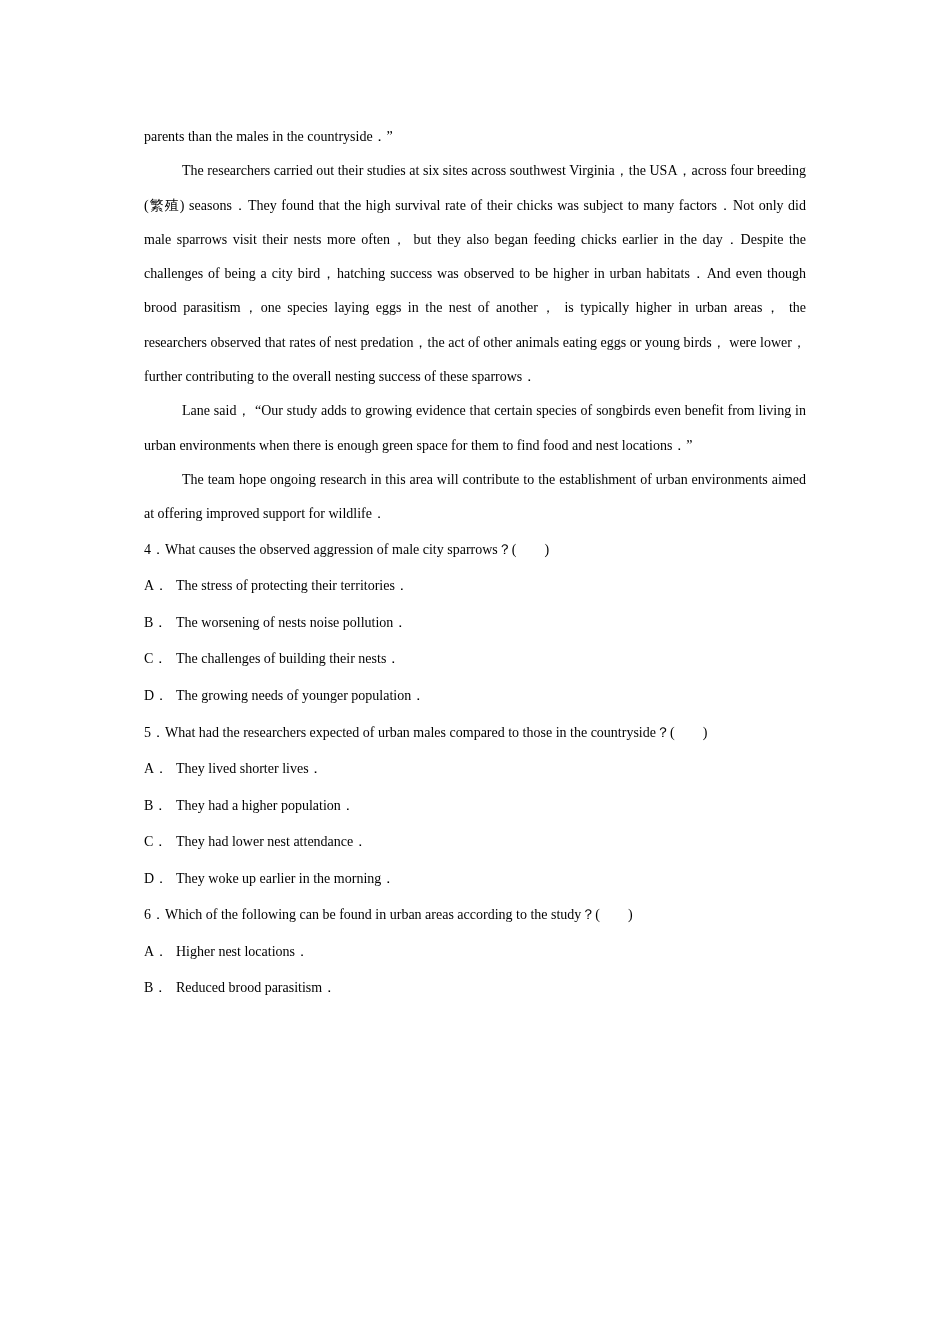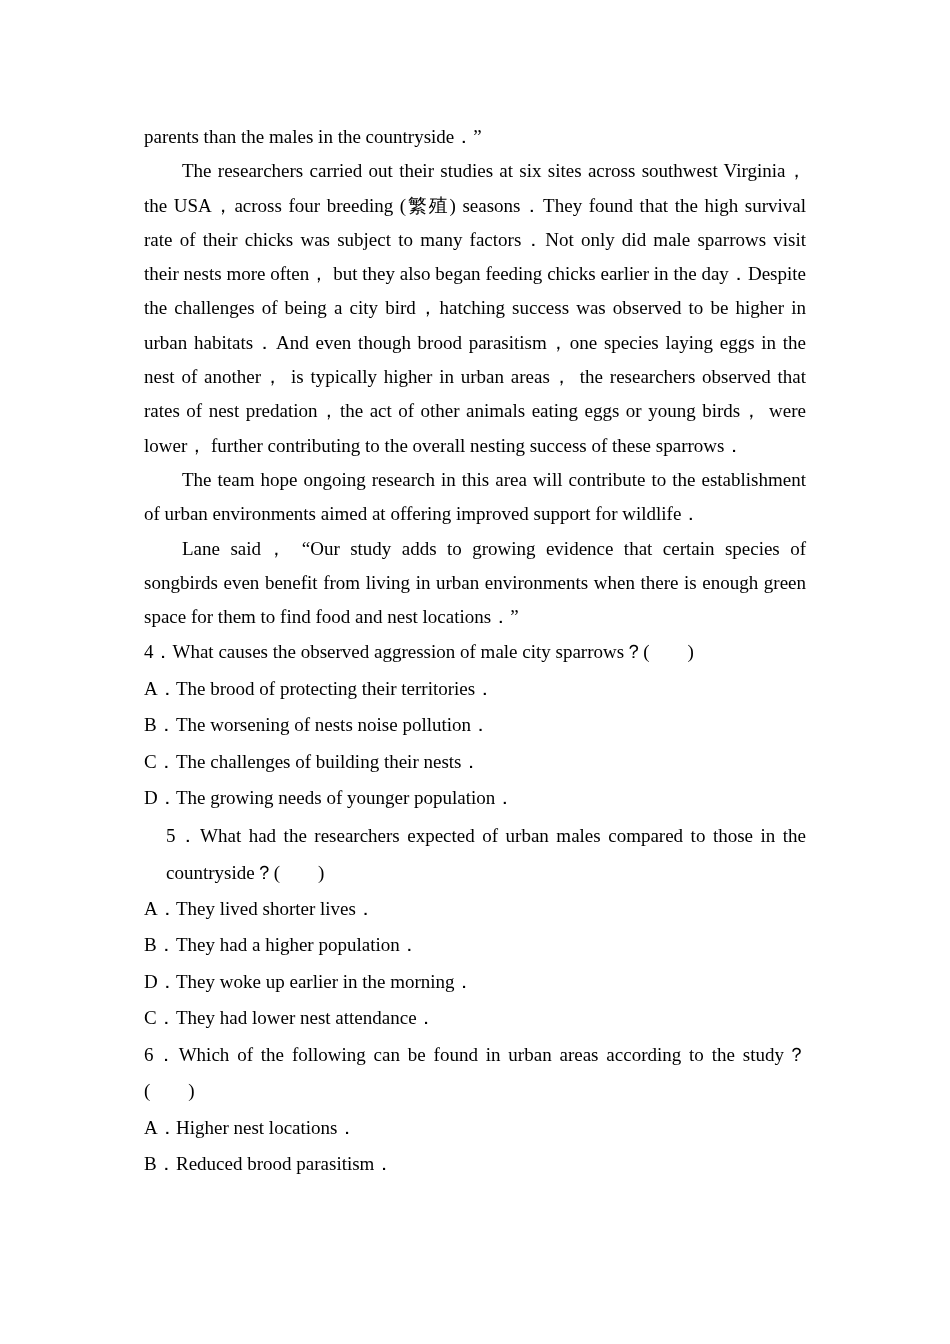--- a/index.html
+++ b/index.html
@@ -13,65 +13,65 @@
       position: relative;
       overflow: hidden;
       font-family: "Liberation Serif", serif;
       color: #000000;
     }
     .page {
       position: absolute;
       left: 144px;
       top: 120px;
       width: 662px;
-      font-size: 19px;
+      font-size: 14px;
     }
     .para {
       margin: 0;
       line-height: 34.3px;
       text-align: justify;
     }
     .indent { text-indent: 38px; }
     .qline {
       margin: 0;
       line-height: 36.5px;
       text-align: justify;
     }
-    .q5 { line-height: 37px; margin-left: 22px; }
+    .q5 { line-height: 37px; }
     .opt {
       margin: 0;
       line-height: 36.5px;
     }
     .opt .letter { display: inline-block; width: 32px; }
   </style>
 </head>
 <body>
 
 <div class="page">
   <section>
     <p class="para">parents than the males in the countryside．”</p>
     <p class="para indent">The researchers carried out their studies at six sites across southwest Virginia，the USA，across four breeding (繁殖) seasons．They found that the high survival rate of their chicks was subject to many factors．Not only did male sparrows visit their nests more often， but they also began feeding chicks earlier in the day．Despite the challenges of being a city bird，hatching success was observed to be higher in urban habitats．And even though brood parasitism，one species laying eggs in the nest of another， is typically higher in urban areas， the researchers observed that rates of nest predation，the act of other animals eating eggs or young birds， were lower， further contributing to the overall nesting success of these sparrows．</p>
+    <p class="para indent">Lane said， “Our study adds to growing evidence that certain species of songbirds even benefit from living in urban environments when there is enough green space for them to find food and nest locations．”</p>
     <p class="para indent">The team hope ongoing research in this area will contribute to the establishment of urban environments aimed at offering improved support for wildlife．</p>
-    <p class="para indent">Lane said， “Our study adds to growing evidence that certain species of songbirds even benefit from living in urban environments when there is enough green space for them to find food and nest locations．”</p>
   </section>
 
   <section>
     <p class="qline"><span>4．</span><span>What causes the observed aggression of male city sparrows？(　　)</span></p>
-    <p class="opt"><span class="letter">A．</span><span>The brood of protecting their territories．</span></p>
+    <p class="opt"><span class="letter">A．</span><span>The stress of protecting their territories．</span></p>
     <p class="opt"><span class="letter">B．</span><span>The worsening of nests noise pollution．</span></p>
     <p class="opt"><span class="letter">C．</span><span>The challenges of building their nests．</span></p>
     <p class="opt"><span class="letter">D．</span><span>The growing needs of younger population．</span></p>
   </section>
 
   <section>
     <p class="qline q5"><span>5．</span><span>What had the researchers expected of urban males compared to those in the countryside？(　　)</span></p>
     <p class="opt"><span class="letter">A．</span><span>They lived shorter lives．</span></p>
     <p class="opt"><span class="letter">B．</span><span>They had a higher population．</span></p>
+    <p class="opt"><span class="letter">C．</span><span>They had lower nest attendance．</span></p>
     <p class="opt"><span class="letter">D．</span><span>They woke up earlier in the morning．</span></p>
-    <p class="opt"><span class="letter">C．</span><span>They had lower nest attendance．</span></p>
   </section>
 
   <section>
     <p class="qline"><span>6．</span><span>Which of the following can be found in urban areas according to the study？(　　)</span></p>
     <p class="opt"><span class="letter">A．</span><span>Higher nest locations．</span></p>
     <p class="opt"><span class="letter">B．</span><span>Reduced brood parasitism．</span></p>
   </section>
 </div>
 
 </body></html>

